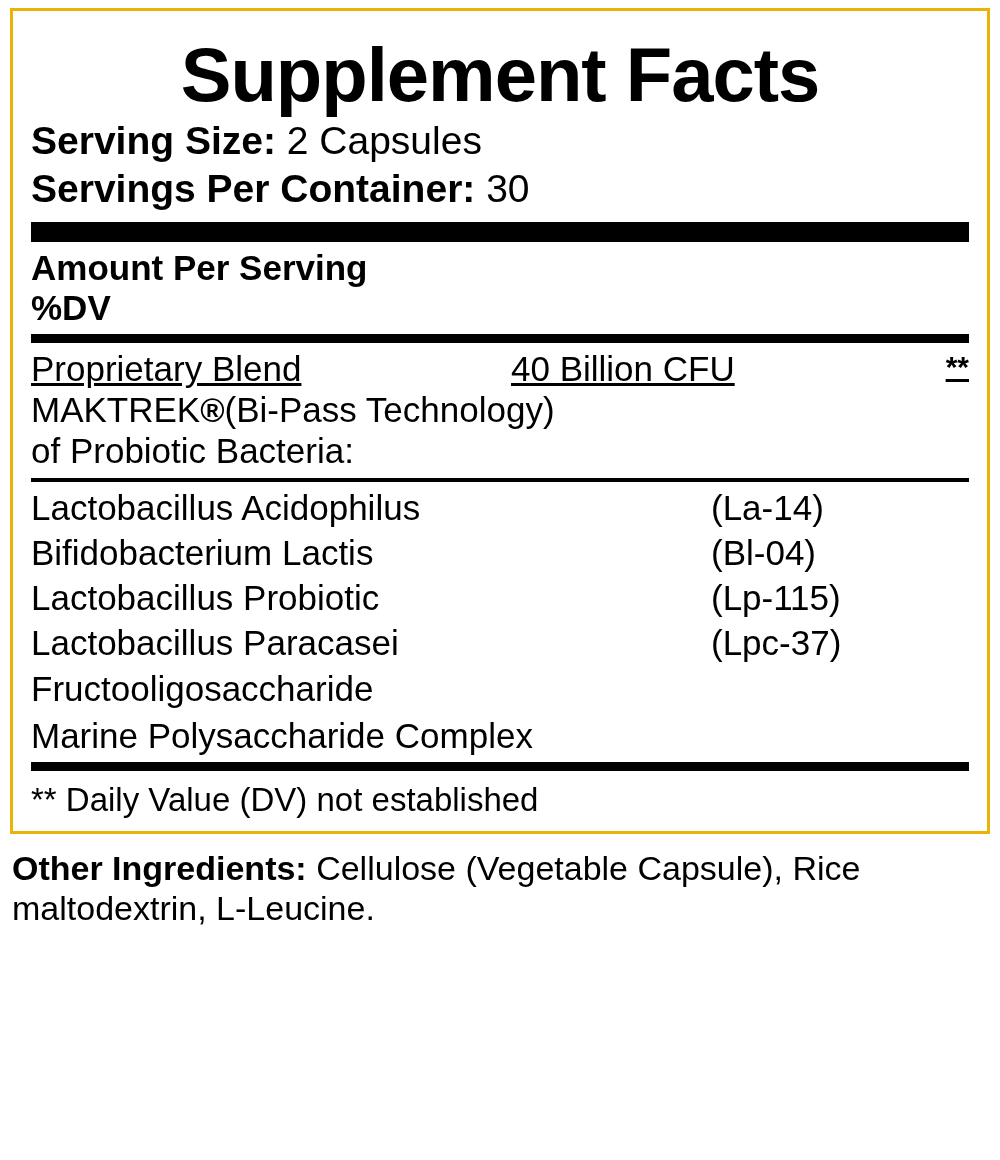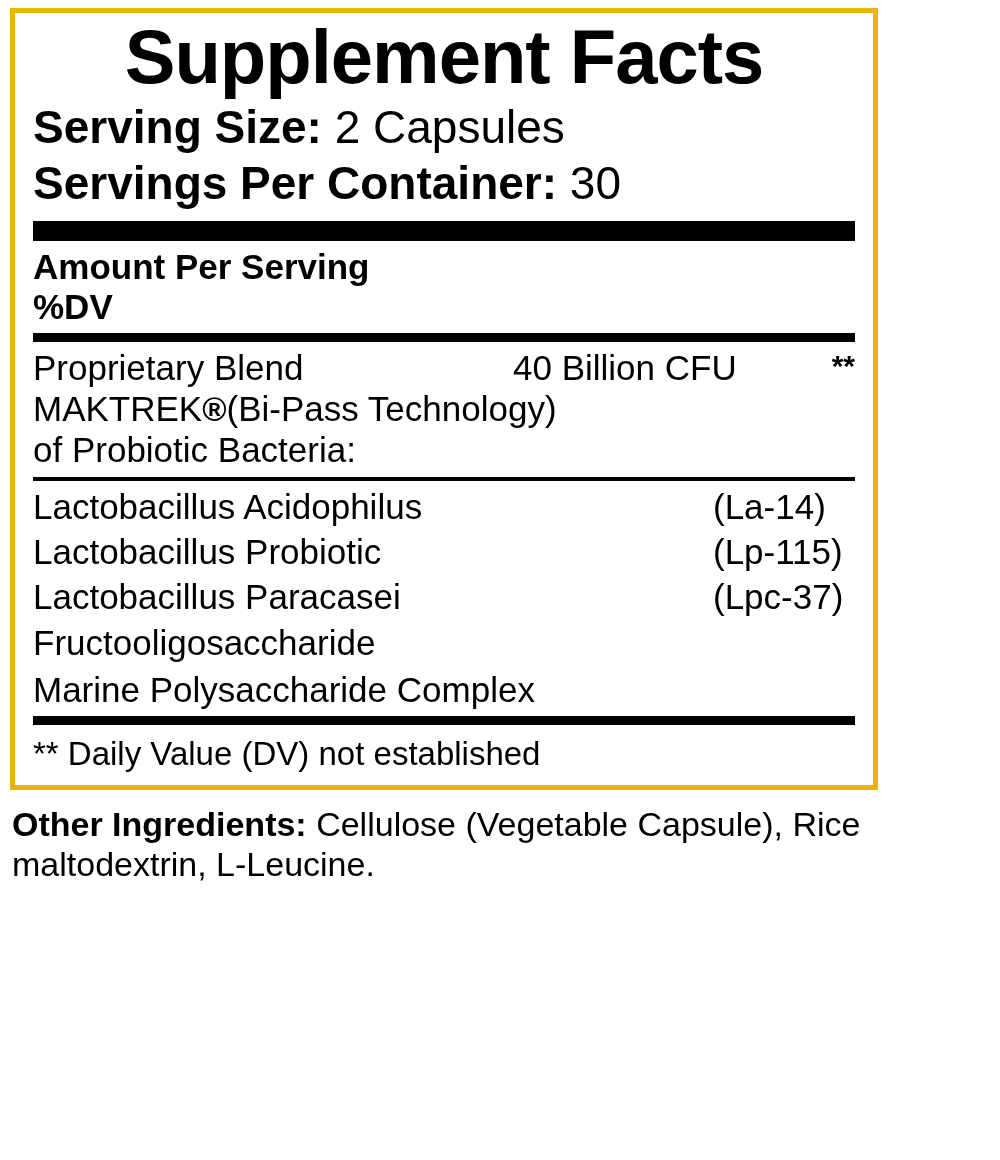--- a/index.html
+++ b/index.html
@@ -18,38 +18,38 @@
   .page {
     position: relative;
     width: 1000px;
     height: 1160px;
     box-sizing: border-box;
     padding: 8px 10px 0 10px;
   }
 
   
   .facts-box {
-    border: 5px solid #eab308;
+    border: 3px solid #eab308;
     box-sizing: border-box;
-    width: 868px;
-    padding: 0 18px 10px 18px;
+    width: 980px;
+    padding: 20px 18px 10px 18px;
   }
 
   .title {
     font-size: 76px;
     font-weight: bold;
     line-height: 1.0;
     text-align: center;
     letter-spacing: -1px;
     margin: 6px 0 4px 0;
     white-space: nowrap;
   }
 
   .serving-line {
-    font-size: 46px;
+    font-size: 39px;
     line-height: 1.22;
     white-space: nowrap;
   }
   .serving-line b {
     font-weight: bold;
   }
 
   .rule-thick {
     height: 20px;
     background: #000;
@@ -81,20 +81,21 @@
   
   .blend {
     padding: 6px 0 6px 0;
     font-size: 35px;
     line-height: 1.17;
   }
   .blend-first {
     display: flex;
     align-items: center;
     white-space: nowrap;
+    text-decoration: underline;
   }
   .blend-name { width: 480px; }
   .blend-amount { flex: 1; }
   .blend-dv {
     font-weight: bold;
     font-size: 30px;
     align-self: flex-start;
   }
   .blend-cont { white-space: nowrap; }
   .reg { font-weight: bold; font-size: 33px; }
@@ -175,20 +176,24 @@
 
     <div class="rule-thin"></div>
 
     <div class="strains">
 
       <div class="strain-row">
         <span class="strain-name">Lactobacillus Acidophilus</span>
         <span class="strain-code">(La-14)</span>
       </div>
 
+      <div class="strain-row">
+        <span class="strain-name">Bifidobacterium Lactis</span>
+        <span class="strain-code">(Bl-04)</span>
+      </div>
 
       <div class="strain-row">
         <span class="strain-name">Lactobacillus Probiotic</span>
         <span class="strain-code">(Lp-115)</span>
       </div>
 
       <div class="strain-row">
         <span class="strain-name">Lactobacillus Paracasei</span>
         <span class="strain-code">(Lpc-37)</span>
       </div>

